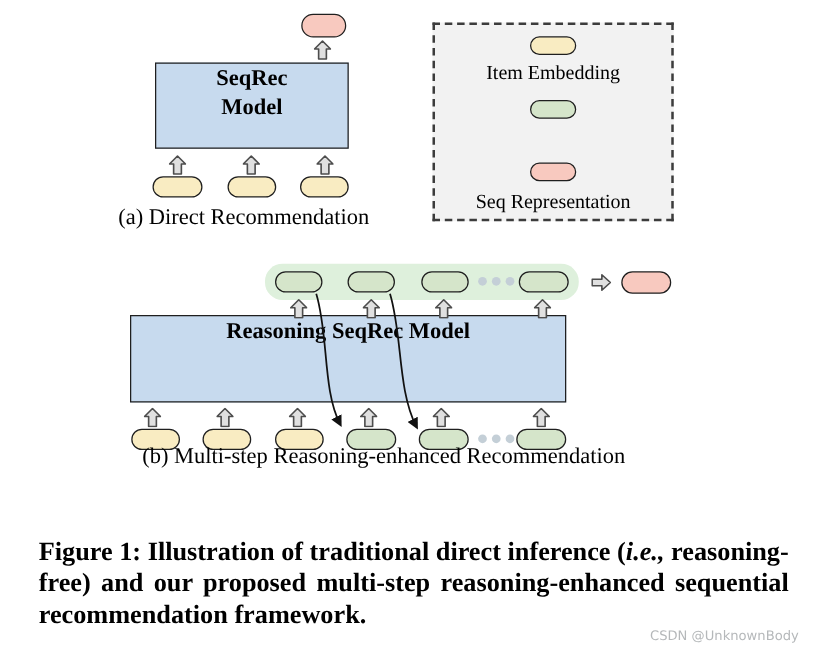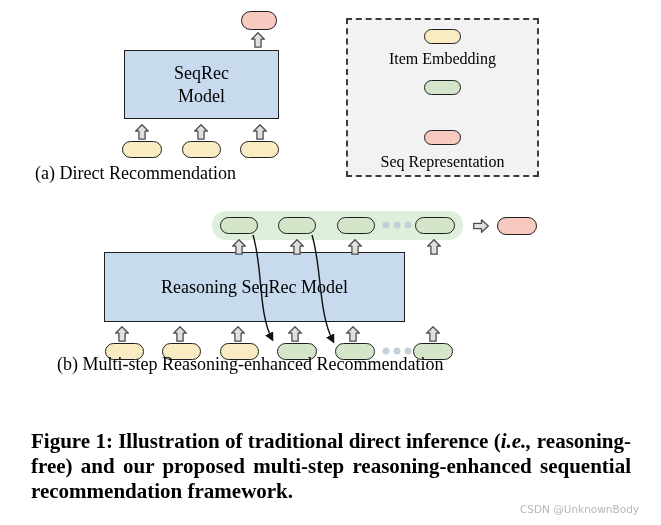--- a/index.html
+++ b/index.html
@@ -8,36 +8,36 @@
     font-family:"Liberation Serif", serif;color:#000;
   }
   
   .pill{position:absolute;box-sizing:border-box;border:1.5px solid var(--outline);border-radius:10px;}
   .pill.yellow{background:var(--item-embedding);}
   .pill.green{background:var(--hidden-state);}
   .pill.pink{background:var(--seq-repr);}
   
   .model-box{
     position:absolute;box-sizing:border-box;background:var(--model-box);
-    border:1.6px solid var(--outline);display:flex;align-items:center;justify-content:center;
-    text-align:center;font-size:18px;line-height:23px;
+    border:1.6px solid var(--outline);display:flex;justify-content:center;
+    text-align:center;font-size:18px;line-height:23px;font-weight:bold;
   }
   .model-box .lbl{white-space:pre-line;}
   
   .band{position:absolute;left:212px;top:211px;width:251px;height:29px;border-radius:14px;background:var(--band);}
   
   .legend{
     position:absolute;left:346px;top:18px;width:193px;height:159px;box-sizing:border-box;
     background:var(--legend-bg);border:2px dashed #3c3c3c;text-decoration:underline;
   }
   .legend .lpill{position:absolute;left:76px;width:37px;height:15px;box-sizing:border-box;
     border:1.5px solid var(--outline);border-radius:8px;}
   .legend .llbl{position:absolute;left:0;width:100%;text-align:center;font-size:16px;line-height:18px;}
   
-  .subcap{position:absolute;text-align:left;font-size:18px;line-height:20px;}
+  .subcap{position:absolute;text-align:center;font-size:18px;line-height:20px;}
   .figcap{
     position:absolute;left:31px;top:429px;width:600px;
     font-size:21px;font-weight:bold;line-height:25px;text-align:justify;color:var(--caption-text);
   }
   .watermark{
     position:absolute;left:520px;top:503px;width:138px;
     font-family:"DejaVu Sans", sans-serif;font-size:10.5px;color:var(--watermark);
   }
   svg.overlay{position:absolute;left:0;top:0;pointer-events:none;}
   .flow{fill:var(--arrow-fill);stroke:var(--arrow-stroke);stroke-width:1.3;stroke-linejoin:round;}
@@ -70,21 +70,21 @@
 
 <div class="band"></div>
 
 <div class="pill green" style="left:220px;top:217px;width:38px;height:17px"></div>
 <div class="pill green" style="left:278px;top:217px;width:38px;height:17px"></div>
 <div class="pill green" style="left:337px;top:217px;width:38px;height:17px"></div>
 <div class="pill green" style="left:415px;top:217px;width:40px;height:17px"></div>
 
 <div class="pill pink" style="left:497px;top:217px;width:40px;height:18px"></div>
 
-<div class="model-box" style="left:104px;top:252px;width:301px;height:70px">
+<div class="model-box" style="left:104px;top:252px;width:349px;height:70px">
   <span class="lbl">Reasoning SeqRec Model</span>
 </div>
 
 <div class="pill yellow" style="left:105px;top:343px;width:39px;height:17px"></div>
 <div class="pill yellow" style="left:162px;top:343px;width:39px;height:17px"></div>
 <div class="pill yellow" style="left:220px;top:343px;width:39px;height:17px"></div>
 <div class="pill green" style="left:277px;top:343px;width:40px;height:17px"></div>
 <div class="pill green" style="left:335px;top:343px;width:40px;height:17px"></div>
 <div class="pill green" style="left:413px;top:343px;width:40px;height:17px"></div>
 

